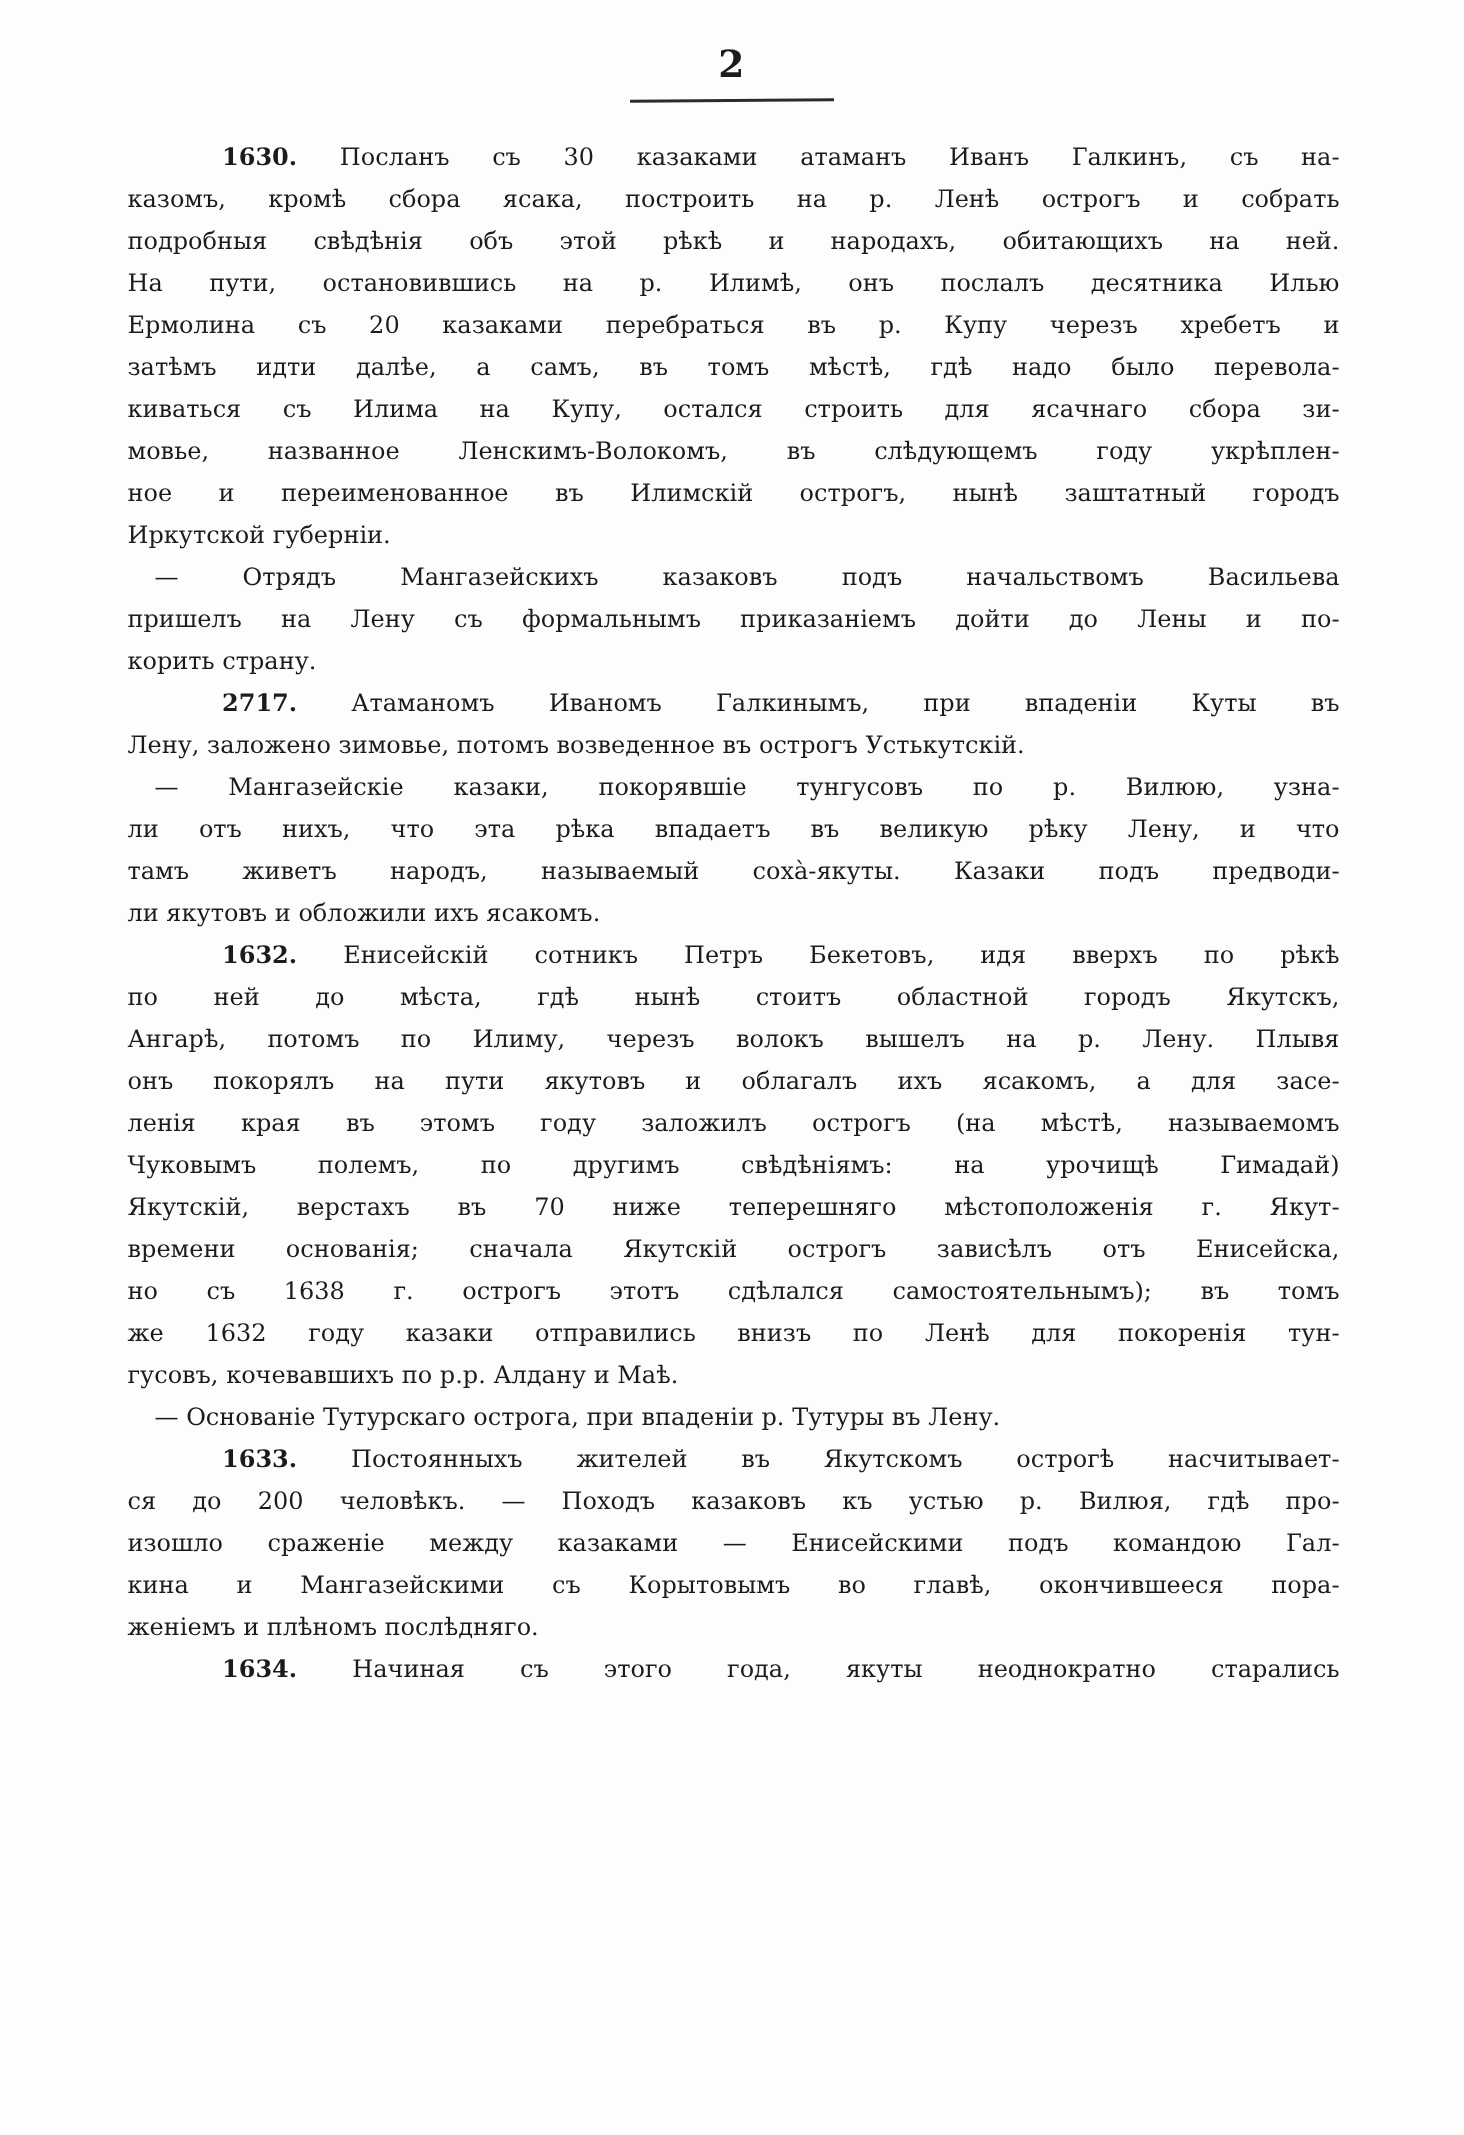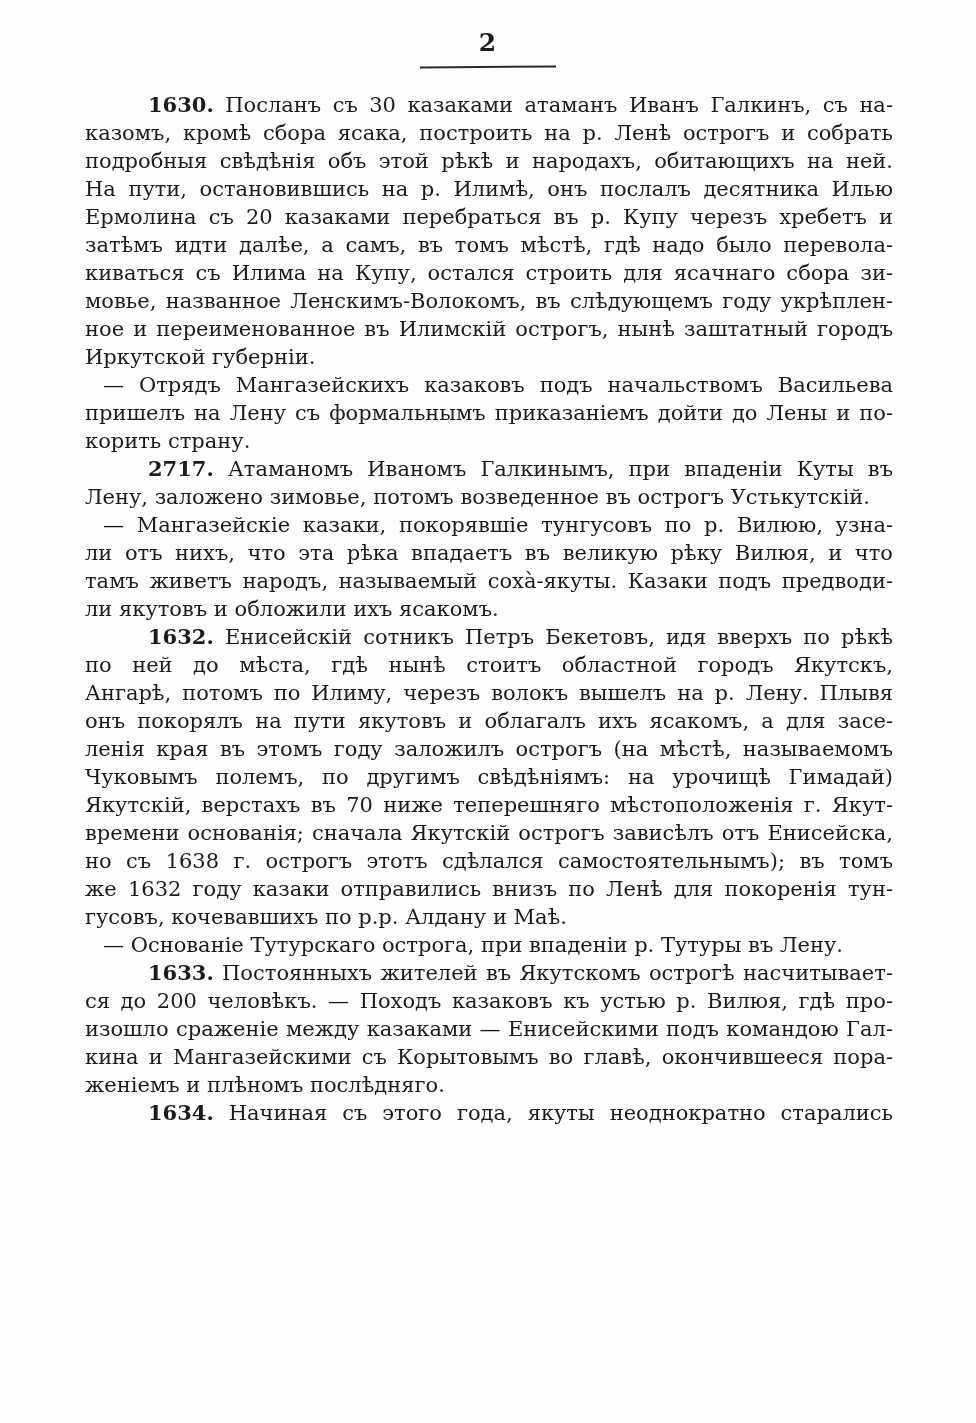--- a/index.html
+++ b/index.html
@@ -34,21 +34,21 @@
     width: 136px;
     height: 2px;
     background: #2b2b2b;
     transform: rotate(-0.4deg);
   }
   .page-body {
     position: absolute;
     top: 91px;
     left: 85px;
     width: 808px;
-    font-size: 21px;
+    font-size: 16px;
     line-height: 28px;
   }
   .paragraph { margin: 0; }
   .line {
     text-align: justify;
     text-align-last: justify;
     white-space: normal;
   }
   .line.para-end { text-align-last: left; }
   .line.year-first { padding-left: 63px; }
@@ -79,21 +79,21 @@
         <div class="line dash-first"><span class="dash-label">—</span> Отрядъ Мангазейскихъ казаковъ подъ начальствомъ Васильева</div>
         <div class="line">пришелъ на Лену съ формальнымъ приказаніемъ дойти до Лены и по-</div>
         <div class="line para-end">корить страну.</div>
       </div>
       <div class="paragraph">
         <div class="line year-first"><span class="year-label">2717.</span> Атаманомъ Иваномъ Галкинымъ, при впаденіи Куты въ</div>
         <div class="line para-end">Лену, заложено зимовье, потомъ возведенное въ острогъ Устькутскій.</div>
       </div>
       <div class="paragraph">
         <div class="line dash-first"><span class="dash-label">—</span> Мангазейскіе казаки, покорявшіе тунгусовъ по р. Вилюю, узна-</div>
-        <div class="line">ли отъ нихъ, что эта рѣка впадаетъ въ великую рѣку Вилюя, и что</div>
+        <div class="line">ли отъ нихъ, что эта рѣка впадаетъ въ великую рѣку Лену, и что</div>
         <div class="line">тамъ живетъ народъ, называемый соха̀-якуты. Казаки подъ предводи-</div>
         <div class="line para-end">ли якутовъ и обложили ихъ ясакомъ.</div>
       </div>
       <div class="paragraph">
         <div class="line year-first"><span class="year-label">1632.</span> Енисейскій сотникъ Петръ Бекетовъ, идя вверхъ по рѣкѣ</div>
         <div class="line">по ней до мѣста, гдѣ нынѣ стоитъ областной городъ Якутскъ,</div>
         <div class="line">Ангарѣ, потомъ по Илиму, черезъ волокъ вышелъ на р. Лену. Плывя</div>
         <div class="line">онъ покорялъ на пути якутовъ и облагалъ ихъ ясакомъ, а для засе-</div>
         <div class="line">ленія края въ этомъ году заложилъ острогъ (на мѣстѣ, называемомъ</div>
         <div class="line">Чуковымъ полемъ, по другимъ свѣдѣніямъ: на урочищѣ Гимадай)</div>

